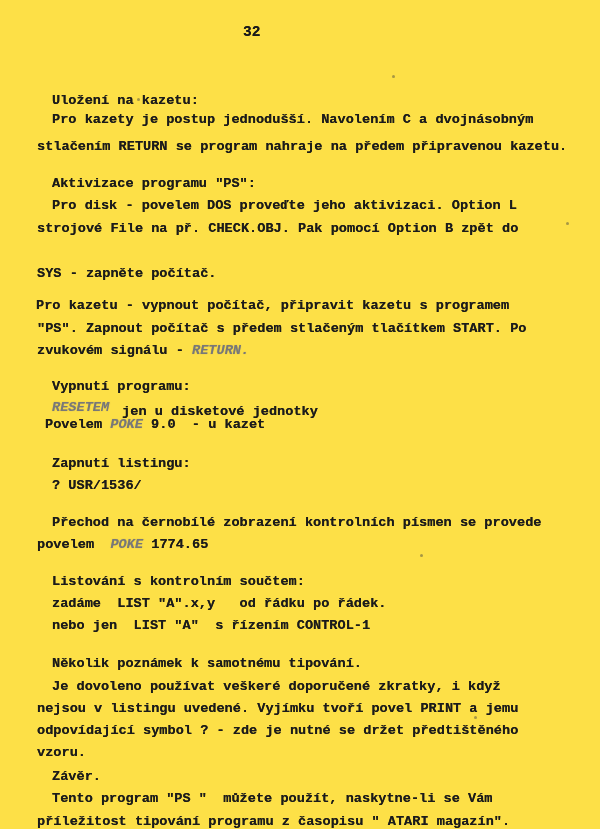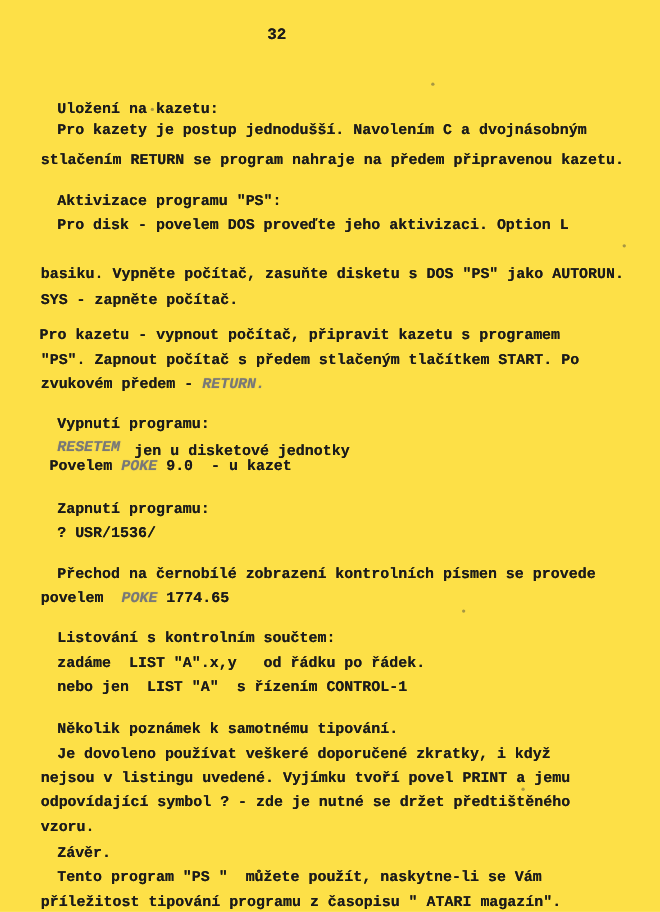--- a/index.html
+++ b/index.html
@@ -47,32 +47,32 @@
 <div class="page">
 
   <div class="pageno">32</div>
 
   <div class="ln" style="top:57px;left:52px">Uložení na kazetu:</div>
   <div class="ln" style="top:76px;left:52px">Pro kazety je postup jednodušší. Navolením C a dvojnásobným</div>
   <div class="ln" style="top:103px;left:37px">stlačením RETURN se program nahraje na předem připravenou kazetu.</div>
 
   <div class="ln" style="top:140px;left:52px">Aktivizace programu "PS":</div>
   <div class="ln" style="top:162px;left:52px">Pro disk - povelem DOS proveďte jeho aktivizaci. Option L</div>
-  <div class="ln" style="top:207px;left:37px">basiku. Vypněte počítač, zasuňte disketu s DOS "PS" jako AUTORUN.</div>
+  <div class="ln" style="top:185px;left:37px">strojové File na př. CHECK.OBJ. Pak pomocí Option B zpět do</div>
   <div class="ln" style="top:230px;left:37px">SYS - zapněte počítač.</div>
 
   <div class="ln" style="top:262px;left:36px">Pro kazetu - vypnout počítač, připravit kazetu s programem</div>
   <div class="ln" style="top:285px;left:37px">"PS". Zapnout počítač s předem stlačeným tlačítkem START. Po</div>
-  <div class="ln" style="top:307px;left:37px"><span>zvukovém předem - </span><span class="faint">RETURN.</span></div>
+  <div class="ln" style="top:307px;left:37px"><span>zvukovém signálu - </span><span class="faint">RETURN.</span></div>
 
   <div class="ln" style="top:343px;left:52px">Vypnutí programu:</div>
   <div class="ln" style="top:364px;left:52px"><span class="faint">RESETEM</span><span class="drop">jen u disketové jednotky</span></div>
   <div class="ln" style="top:381px;left:45px"><span>Povelem </span><span class="faint">POKE</span><span> 9.0  - u kazet</span></div>
 
-  <div class="ln" style="top:420px;left:52px">Zapnutí programu:</div>
+  <div class="ln" style="top:420px;left:52px">Zapnutí listingu:</div>
   <div class="ln" style="top:442px;left:52px">? USR/1536/</div>
 
   <div class="ln" style="top:479px;left:52px">Přechod na černobílé zobrazení kontrolních písmen se provede</div>
   <div class="ln" style="top:501px;left:37px"><span>povelem  </span><span class="faint">POKE</span><span> 1774.65</span></div>
 
   <div class="ln" style="top:538px;left:52px">Listování s kontrolním součtem:</div>
   <div class="ln" style="top:560px;left:52px">zadáme  LIST "A".x,y   od řádku po řádek.</div>
   <div class="ln" style="top:582px;left:52px">nebo jen  LIST "A"  s řízením CONTROL-1</div>
 
   <div class="ln" style="top:643px;left:52px">Je dovoleno používat veškeré doporučené zkratky, i když</div>

